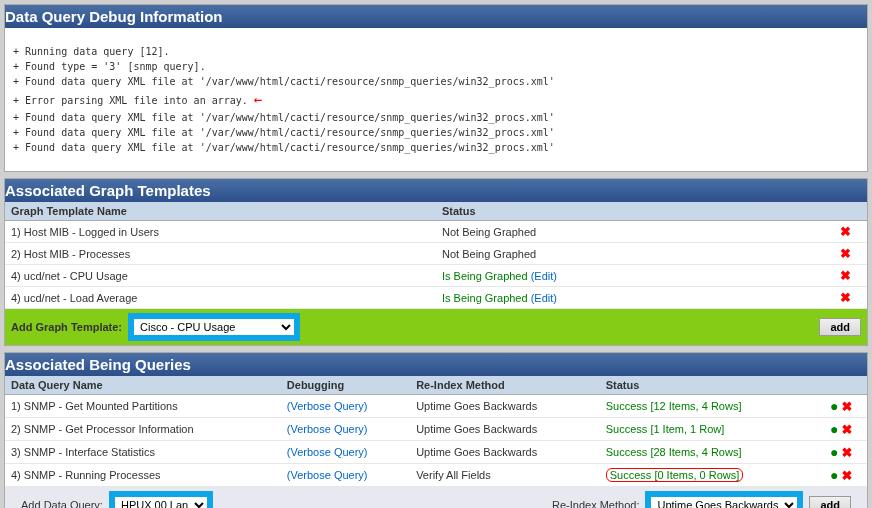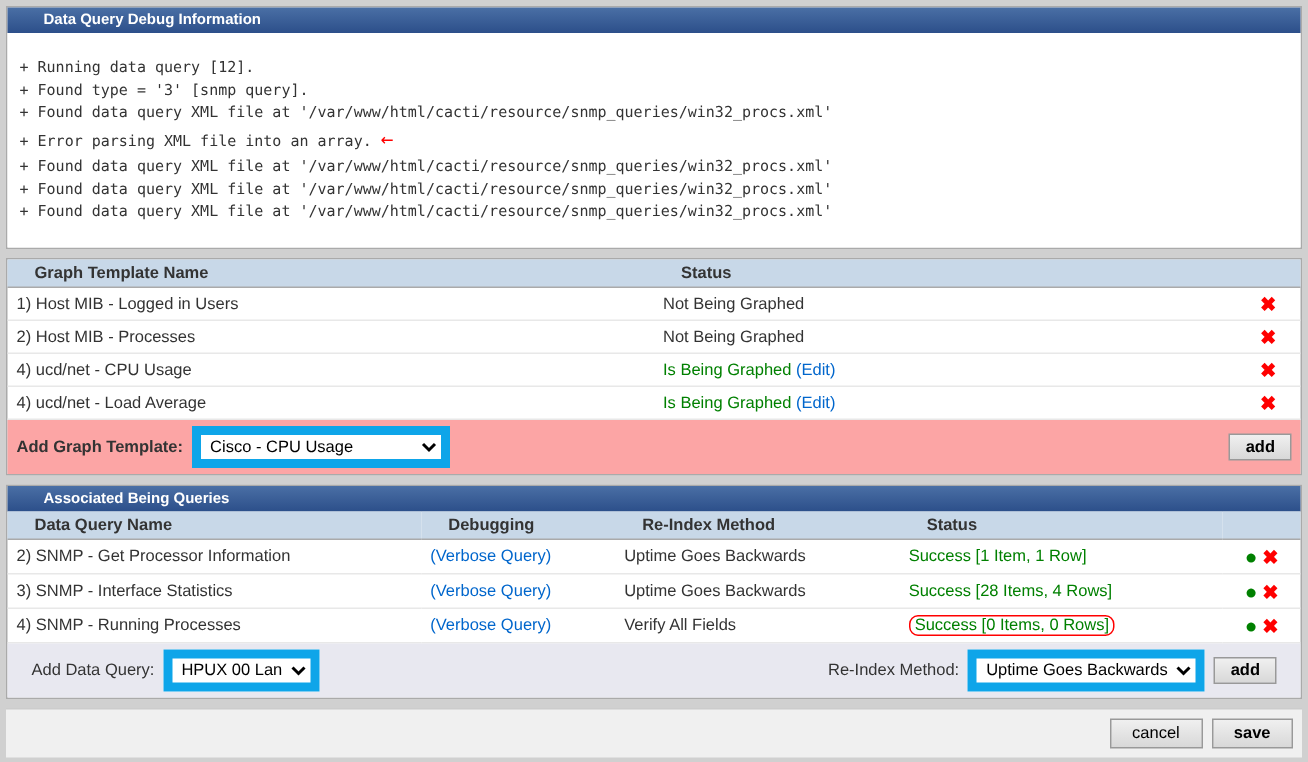--- a/index.html
+++ b/index.html
@@ -18,22 +18,22 @@
     
     .section {
       margin-bottom: 6px;
       border: 1px solid #aaa;
       background: #fff;
     }
     .section-header {
       background: linear-gradient(to bottom, #4a6fa5, #2c4f8a);
       color: #fff;
       font-weight: bold;
-      font-size: 10px;
-      padding: 3px 24px;
+      font-size: 15px;
+      padding: 3px 0;
     }
     
     .debug-body {
       background: #fff;
       padding: 16px 8px;
       font-family: monospace;
       font-size: 10px;
       line-height: 1.5;
     }
     .debug-line {
@@ -46,21 +46,21 @@
     }
     
     .data-table {
       width: 100%;
       border-collapse: collapse;
     }
     .data-table thead tr {
       background: #c8d8e8;
     }
     .data-table thead th {
-      padding: 3px 18px;
+      padding: 3px 6px;
       text-align: left;
       font-weight: bold;
       font-size: 11px;
       border-bottom: 1px solid #aaa;
     }
     .data-table tbody tr {
       border-bottom: 1px solid #e8e8e8;
     }
     .data-table tbody td {
       padding: 3px 6px;
@@ -75,21 +75,21 @@
       cursor: pointer;
       font-size: 13px;
     }
     .refresh-icon {
       color: green;
       font-size: 14px;
       cursor: pointer;
     }
     
     .add-row {
-      background: #fca5a5;
+      background: #84cc16;
       padding: 4px 6px;
       display: flex;
       align-items: center;
       gap: 6px;
     }
     .add-row label {
       font-size: 11px;
       font-weight: bold;
     }
     select {
@@ -173,20 +173,23 @@
         <span>+ Error parsing XML file into an array.</span>
         <span class="arrow-red">←</span>
       </span>
       <span class="debug-line">+ Found data query XML file at '/var/www/html/cacti/resource/snmp_queries/win32_procs.xml'</span>
       <span class="debug-line">+ Found data query XML file at '/var/www/html/cacti/resource/snmp_queries/win32_procs.xml'</span>
       <span class="debug-line">+ Found data query XML file at '/var/www/html/cacti/resource/snmp_queries/win32_procs.xml'</span>
     </div>
   </div>
 
   <div class="section">
+    <div class="section-header">
+      <span>Associated Graph Templates</span>
+    </div>
     <table class="data-table">
       <thead>
         <tr>
           <th style="width:50%">Graph Template Name</th>
           <th style="width:45%">Status</th>
           <th style="width:5%"></th>
         </tr>
       </thead>
       <tbody id="graph-templates-tbody">
       <tr>
@@ -231,20 +234,27 @@
       <thead>
         <tr>
           <th style="width:32%">Data Query Name</th>
           <th style="width:15%">Debugging</th>
           <th style="width:22%">Re-Index Method</th>
           <th style="width:25%">Status</th>
           <th style="width:6%"></th>
         </tr>
       </thead>
       <tbody id="data-queries-tbody">
+      <tr>
+            <td>1) SNMP - Get Mounted Partitions</td>
+            <td><a class="verbose-link">(Verbose Query)</a></td>
+            <td>Uptime Goes Backwards</td>
+            <td><span class="status-green">Success [12 Items, 4 Rows]</span></td>
+            <td style="text-align: center; white-space: nowrap;"><span class="refresh-icon">●</span> <span class="del-icon">✖</span></td>
+          </tr>
           <tr>
             <td>2) SNMP - Get Processor Information</td>
             <td><a class="verbose-link">(Verbose Query)</a></td>
             <td>Uptime Goes Backwards</td>
             <td><span class="status-green">Success [1 Item, 1 Row]</span></td>
             <td style="text-align: center; white-space: nowrap;"><span class="refresh-icon">●</span> <span class="del-icon">✖</span></td>
           </tr>
           <tr>
             <td>3) SNMP - Interface Statistics</td>
             <td><a class="verbose-link">(Verbose Query)</a></td>

